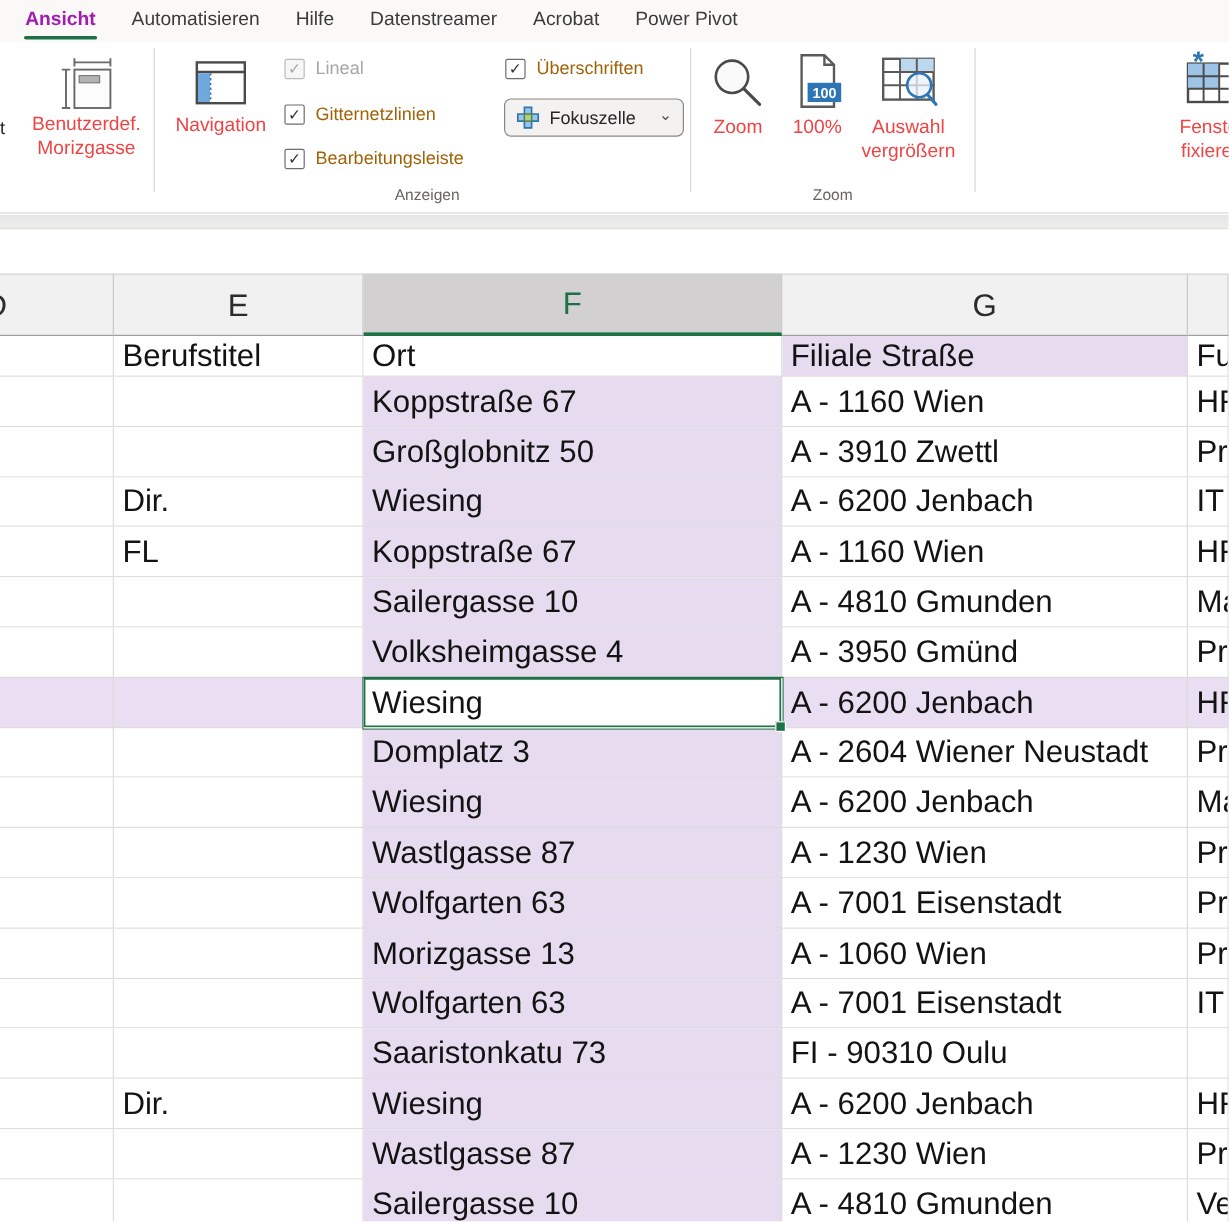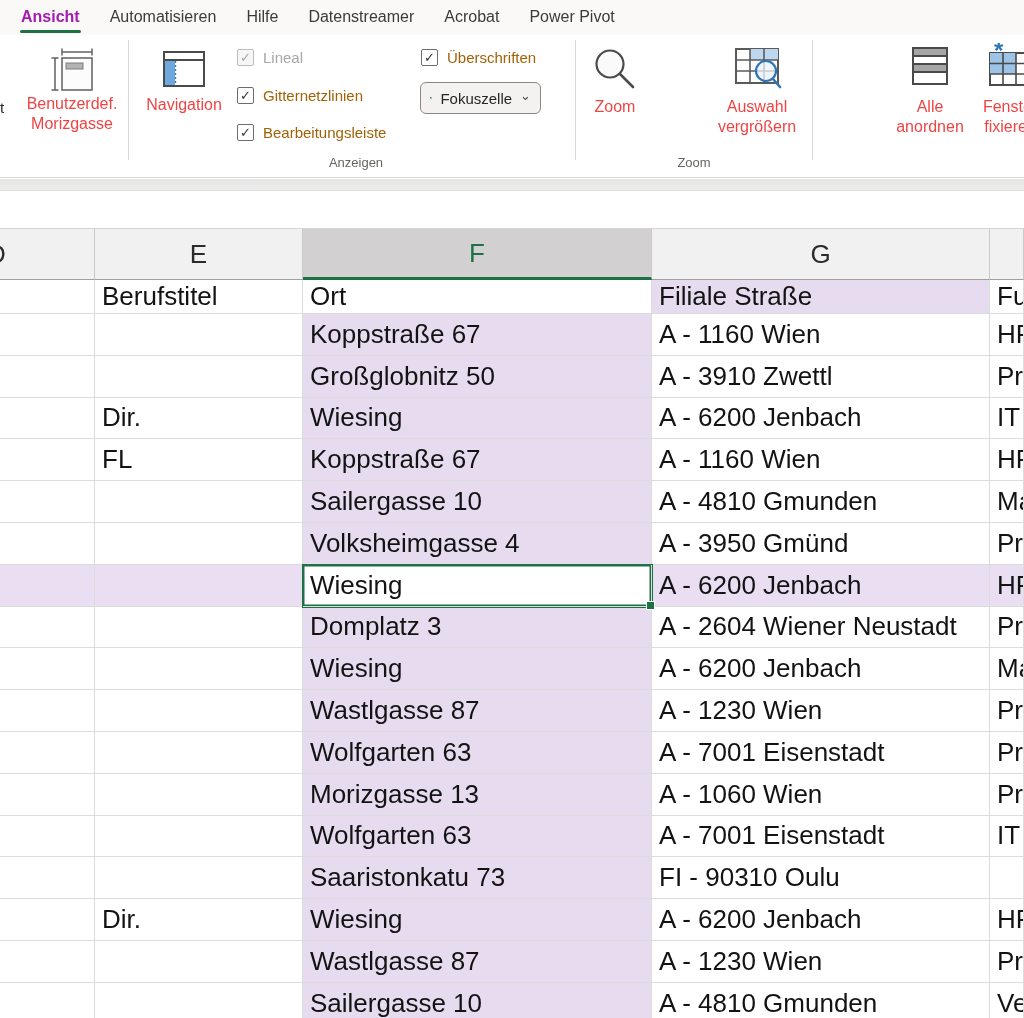--- a/index.html
+++ b/index.html
@@ -27,21 +27,21 @@
   .rb-label { font-size:16px; color:#ef4444; text-align:center; line-height:20px; white-space:nowrap; }
   .rb-group-label { position:absolute; font-size:13px; color:#67655f; text-align:center; }
   .rb-divider { position:absolute; top:5px; width:1px; height:120px; background:#d9d8d6; }
   .cb { position:absolute; display:flex; align-items:center; gap:9px; cursor:default; }
   .cb .box { width:17px; height:17px; border:1px solid #6f6d6b; border-radius:2px;
     background:#fff; display:flex; align-items:center; justify-content:center;
     font-size:13px; color:#333; line-height:1; }
   .cb.disabled .box { border-color:#bdbcba; color:#a7a6a4; background:#f6f6f6; }
   .cb .cb-label { font-size:15px; color:#a16207; white-space:nowrap; }
   .cb.disabled .cb-label { color:#a7a6a4; }
-  .pill-btn { position:absolute; left:420px; top:47px; width:121px; height:32px;
+  .pill-btn { position:absolute; left:420px; top:47px; width:150px; height:32px;
     border:1px solid #8a8886; border-radius:6px; background:#f3f2f1;
     display:flex; align-items:center; gap:8px; padding:0 9px; cursor:default; }
   .pill-btn .pb-label { font-size:15px; color:#262626; white-space:nowrap; flex:1; }
   .pill-btn .chev { font-size:13px; color:#4a4a4a; margin-top:-6px; }
   .clip-t { position:absolute; left:0px; top:64px; font-size:15px; color:#262626; }
 
   
   .sheet { position:absolute; left:0; top:228px; width:1024px; height:790px; background:#fff; }
   .col-heads { display:grid; grid-template-columns:95px 208px 349px 338px 34px;
     grid-template-rows:52px; }
@@ -150,20 +150,29 @@
     <div class="rb-divider" style="left:575px;"></div>
 
     <div class="rb-abs" style="left:578px; top:8px; width:74px;">
       <svg width="52" height="52" viewBox="0 0 52 52" style="display:block; margin:0 auto 2px;">
         <circle cx="21" cy="21" r="13.5" fill="#fafafa" stroke="#4a4a4a" stroke-width="2.2"></circle>
         <line x1="31" y1="31" x2="44" y2="44" stroke="#4a4a4a" stroke-width="2.6" stroke-linecap="round"></line>
       </svg>
       <div class="rb-label">Zoom</div>
     </div>
 
+    <div class="rb-abs" style="left:648px; top:8px; width:66px;">
+      <svg width="50" height="52" viewBox="0 0 50 52" style="display:block; margin:0 auto 2px;">
+        <path d="M12 3 h19 l8 8 v35 h-27 z" fill="#ffffff" stroke="#5a5a5a" stroke-width="2"></path>
+        <path d="M31 3 v8 h8" fill="none" stroke="#5a5a5a" stroke-width="2"></path>
+        <rect x="17" y="26" width="28" height="16" fill="#2e75b6"></rect>
+        <text x="31" y="38.5" text-anchor="middle" font-size="12" font-weight="bold" fill="#ffffff" font-family="Liberation Sans, sans-serif">100</text>
+      </svg>
+      <div class="rb-label">100%</div>
+    </div>
 
     <div class="rb-abs" style="left:709px; top:8px; width:96px;">
       <svg width="56" height="52" viewBox="0 0 56 52" style="display:block; margin:0 auto 2px;">
         <rect x="7" y="6" width="42" height="34" fill="#ffffff" stroke="#5a5a5a" stroke-width="2"></rect>
         <rect x="21" y="6" width="28" height="11" fill="#bdd7ee"></rect>
         <line x1="21" y1="6" x2="21" y2="40" stroke="#5a5a5a" stroke-width="1.6"></line>
         <line x1="35" y1="6" x2="35" y2="40" stroke="#5a5a5a" stroke-width="1.6"></line>
         <line x1="7" y1="17" x2="49" y2="17" stroke="#5a5a5a" stroke-width="1.6"></line>
         <line x1="7" y1="28" x2="49" y2="28" stroke="#5a5a5a" stroke-width="1.6"></line>
         <circle cx="37" cy="28" r="10" fill="#eaf2f9" fill-opacity="0.75" stroke="#2e75b6" stroke-width="2.2"></circle>
@@ -173,31 +182,20 @@
         <div>Auswahl</div>
         <div>vergrößern</div>
       </div>
     </div>
 
     <div class="rb-group-label" style="left:654px; top:120px; width:80px;">Zoom</div>
 
     <div class="rb-divider" style="left:812px;"></div>
 
 
-    <div class="rb-abs" style="left:886px; top:8px; width:88px;">
-      <svg width="48" height="50" viewBox="0 0 48 50" style="display:block; margin:0 auto 4px;">
-        <rect x="7" y="5" width="34" height="36" fill="#ffffff" stroke="#4a4a4a" stroke-width="2"></rect>
-        <rect x="7" y="5" width="34" height="8" fill="#a6a6a6" stroke="#4a4a4a" stroke-width="2"></rect>
-        <rect x="7" y="21" width="34" height="8" fill="#a6a6a6" stroke="#4a4a4a" stroke-width="2"></rect>
-      </svg>
-      <div class="rb-label">
-        <div>Alle</div>
-        <div>anordnen</div>
-      </div>
-    </div>
 
     <div class="rb-abs" style="left:964px; top:8px; width:92px;">
       <svg width="52" height="50" viewBox="0 0 52 50" style="display:block; margin:0 auto 4px;">
         <rect x="6" y="10" width="42" height="32" fill="#ffffff" stroke="#4a4a4a" stroke-width="2"></rect>
         <rect x="6" y="10" width="26" height="21" fill="#9dc3e6"></rect>
         <line x1="19" y1="10" x2="19" y2="42" stroke="#4a4a4a" stroke-width="1.6"></line>
         <line x1="32" y1="10" x2="32" y2="42" stroke="#4a4a4a" stroke-width="1.6"></line>
         <line x1="6" y1="20.5" x2="48" y2="20.5" stroke="#4a4a4a" stroke-width="1.6"></line>
         <line x1="6" y1="31" x2="48" y2="31" stroke="#4a4a4a" stroke-width="1.6"></line>
         <text x="10" y="16" font-size="24" font-weight="bold" fill="#2e75b6" font-family="Liberation Sans, sans-serif">*</text>

